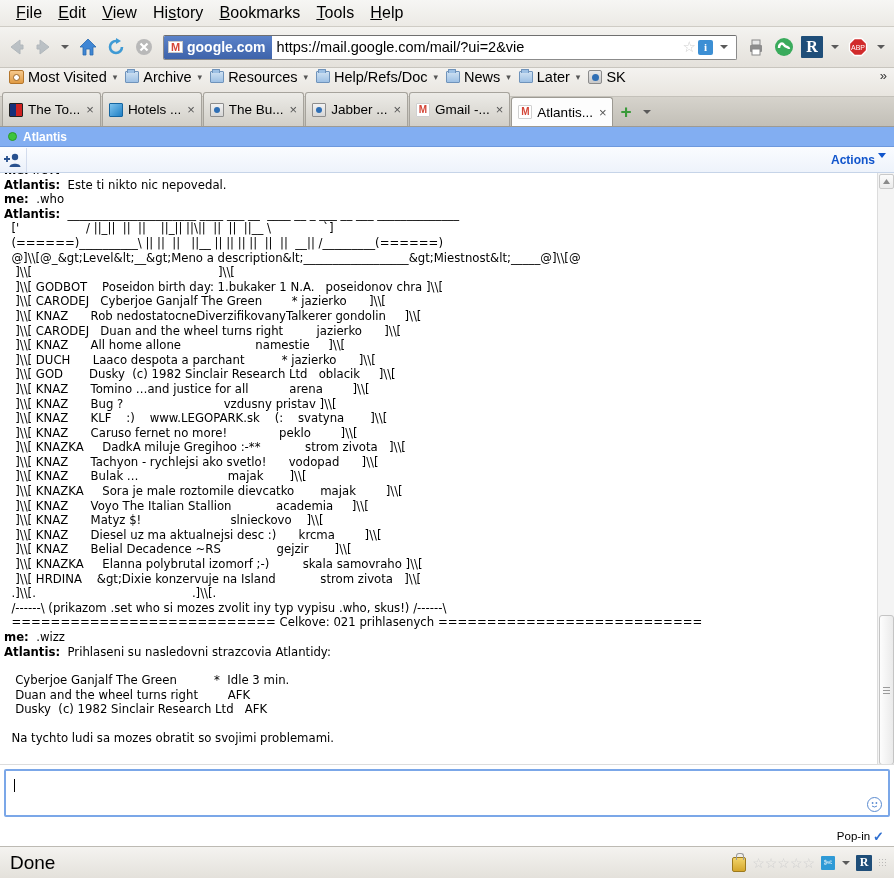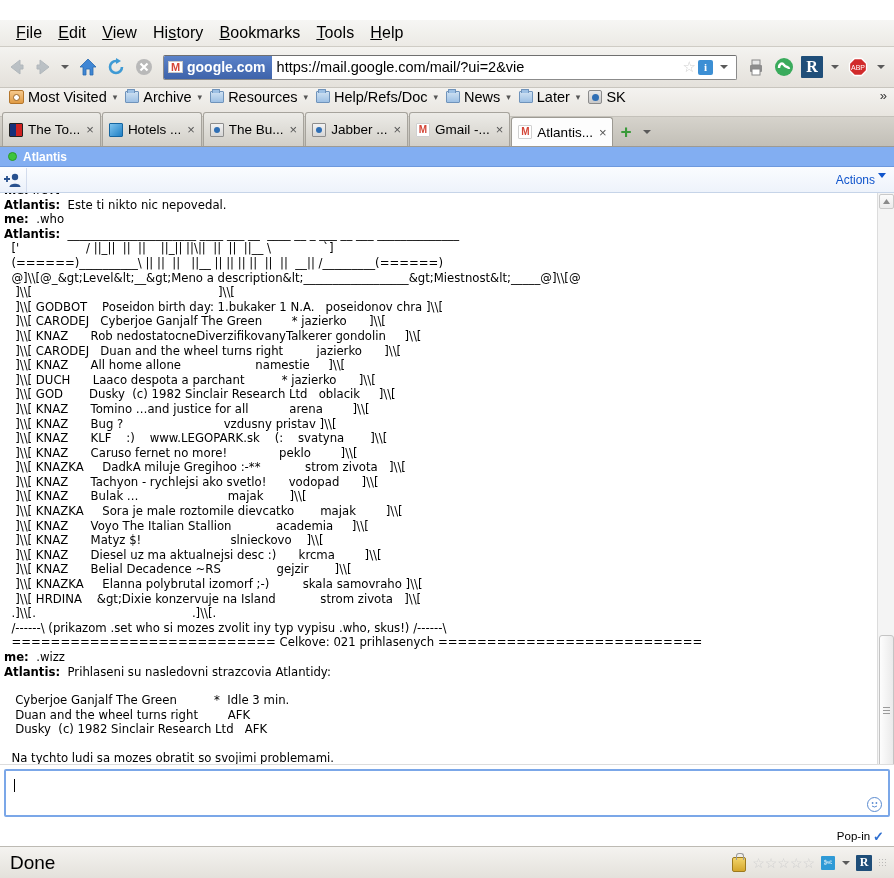--- a/index.html
+++ b/index.html
@@ -13,21 +13,20 @@
   #app { width: 894px; height: 878px; position: relative; display: flex; flex-direction: column; }
 
   
   .menubar {
     height: 27px;
     background: linear-gradient(to bottom, #f6f6f4 0%, #eceae5 100%);
     border-bottom: 1px solid #cfccc5;
     display: flex; align-items: center;
     padding-left: 8px;
     flex: 0 0 27px;
-    margin-top: 20px;
   }
   .menu-item {
     font-size: 16px; color: #000;
     padding: 1px 8px 2px 8px;
     white-space: nowrap;
     letter-spacing: 0.1px;
   }
   .menu-item u { text-decoration: underline; }
 
   
@@ -200,21 +199,21 @@
     display:flex;align-items:center; justify-content:space-between;
     flex: 0 0 26px;
     padding-right: 8px;
   }
   .invite-btn {
     width: 27px; height: 24px;
     border-right: 1px solid #d3dced;
     display:flex;align-items:center;justify-content:center;
     background: linear-gradient(to bottom,#fcfdff,#eaf0fa);
   }
-  .actions-link { color:#1155cc; font-size:12px; display:flex;gap:3px;}
+  .actions-link { color:#1155cc; font-size:12px; display:flex;gap:3px;font-weight:bold;}
   .actions-caret { width:0;height:0;border-left:4px solid transparent;border-right:4px solid transparent;border-top:5px solid #1155cc;}
 
   .chat-body {
     flex: 1 1 auto;
     background: #fff;
     position: relative;
     display: flex;
     overflow: hidden;
   }
   .chat-scroll {

